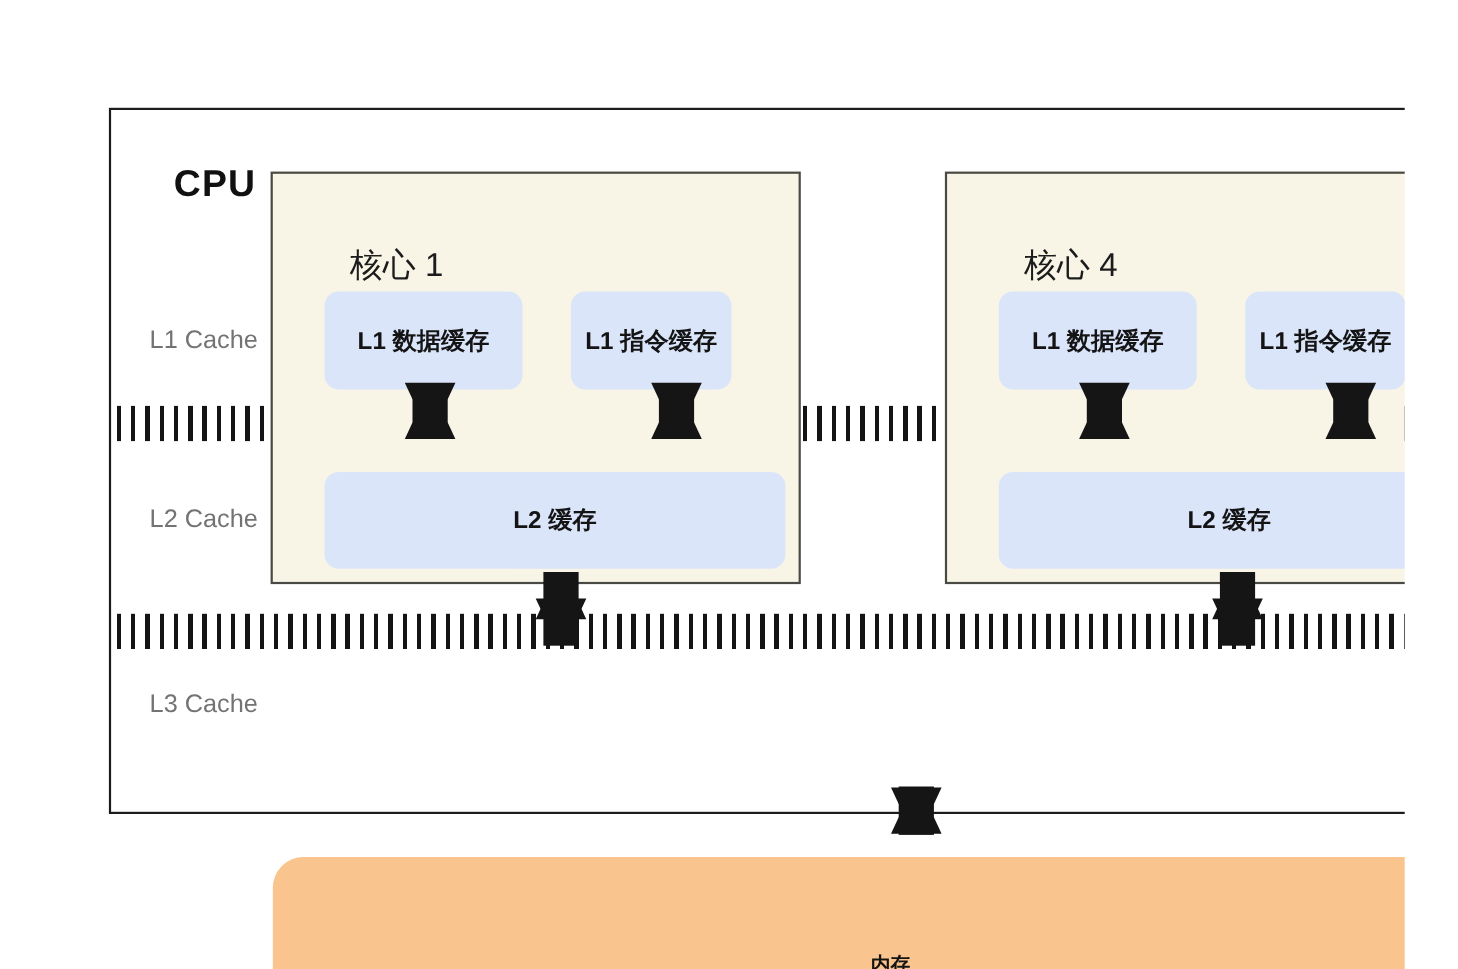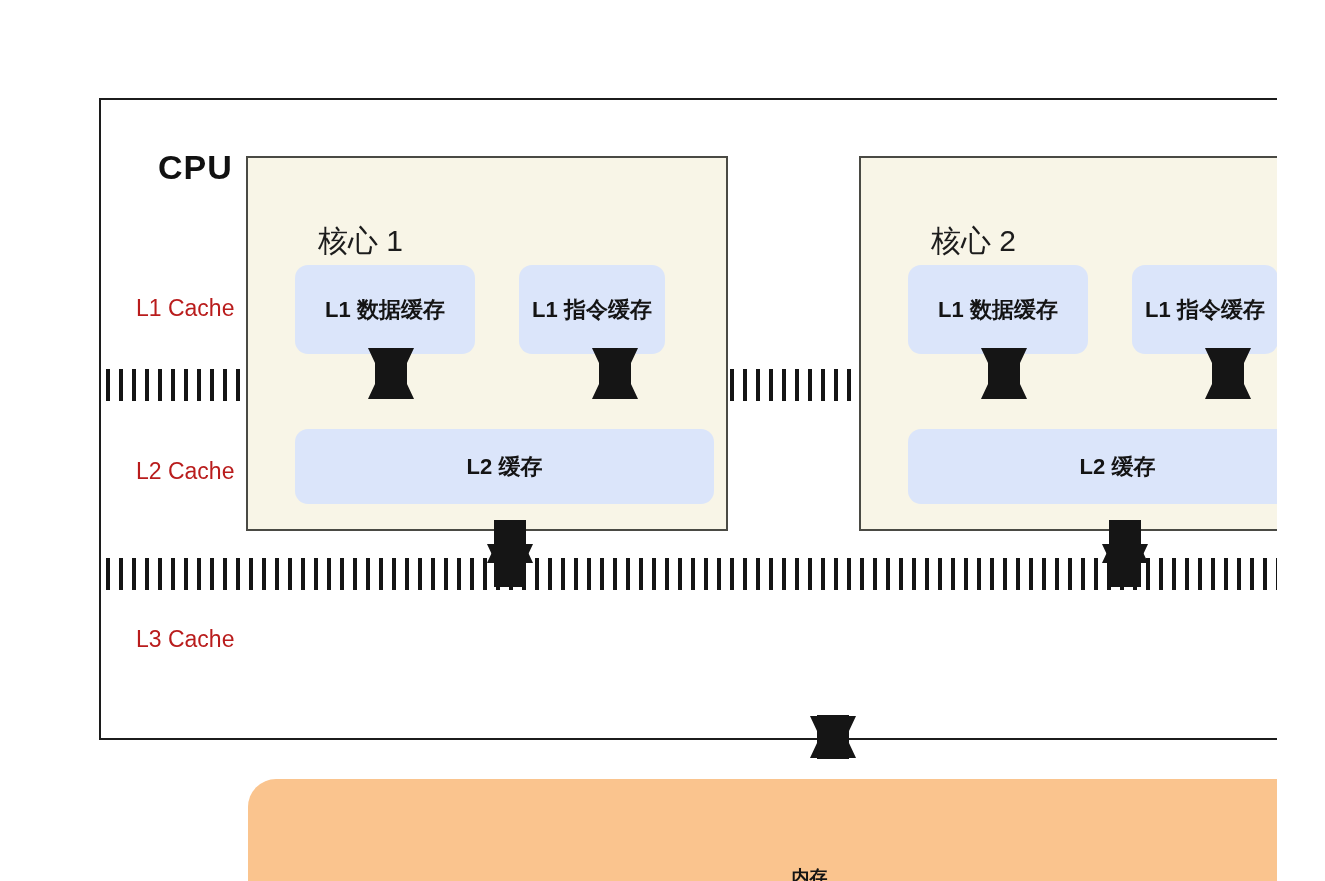--- a/index.html
+++ b/index.html
@@ -31,21 +31,21 @@
     font-weight: bold;
     letter-spacing: 1px;
     color: #111111;
   }
 
   
   .level-label {
     position: absolute;
     left: 24px;
     font-size: 23px;
-    color: #b91c1c;
+    color: #737373;
     white-space: nowrap;
   }
   .level-l1 { top: 183px; }
   .level-l2 { top: 346px; }
   .level-l3 { top: 514px; }
 
   
   .dotted-sep {
     position: absolute;
     left: 10px;
@@ -84,21 +84,21 @@
     display: flex;
     align-items: center;
     justify-content: center;
     font-size: 22px;
     font-weight: bold;
     color: #141414;
     white-space: nowrap;
   }
   .l1-data  { left: 31px;  top: 91px;  width: 180px; height: 89px; }
   .l1-instr { left: 255px; top: 91px;  width: 146px; height: 89px; }
-  .l2-cache { left: 31px;  top: 255px; width: 419px; height: 75px; }
+  .l2-cache { left: 31px;  top: 255px; width: 419px; height: 88px; }
 
   
   .l3-bar {
     position: absolute;
     left: 152px; top: 513px;
     width: 1123px; height: 85px;
     background: #DBE5FA;
     border-radius: 14px;
     display: flex;
     align-items: center;
@@ -182,21 +182,21 @@
   <div class="dotted-sep sep-2"></div>
 
   <div class="core-box core-1">
     <div class="core-name">核心 1</div>
     <div class="cache-node l1-data">L1 数据缓存</div>
     <div class="cache-node l1-instr">L1 指令缓存</div>
     <div class="cache-node l2-cache">L2 缓存</div>
   </div>
 
   <div class="core-box core-2">
-    <div class="core-name">核心 2</div>
+    <div class="core-name">核心 4</div>
     <div class="cache-node l1-data">L1 数据缓存</div>
     <div class="cache-node l1-instr">L1 指令缓存</div>
     <div class="cache-node l2-cache">L2 缓存</div>
   </div>
 
 
   <div class="memory-bar">内存</div>
 
   <div class="varrow ar-c1-data">
     <span class="head-up"></span>

